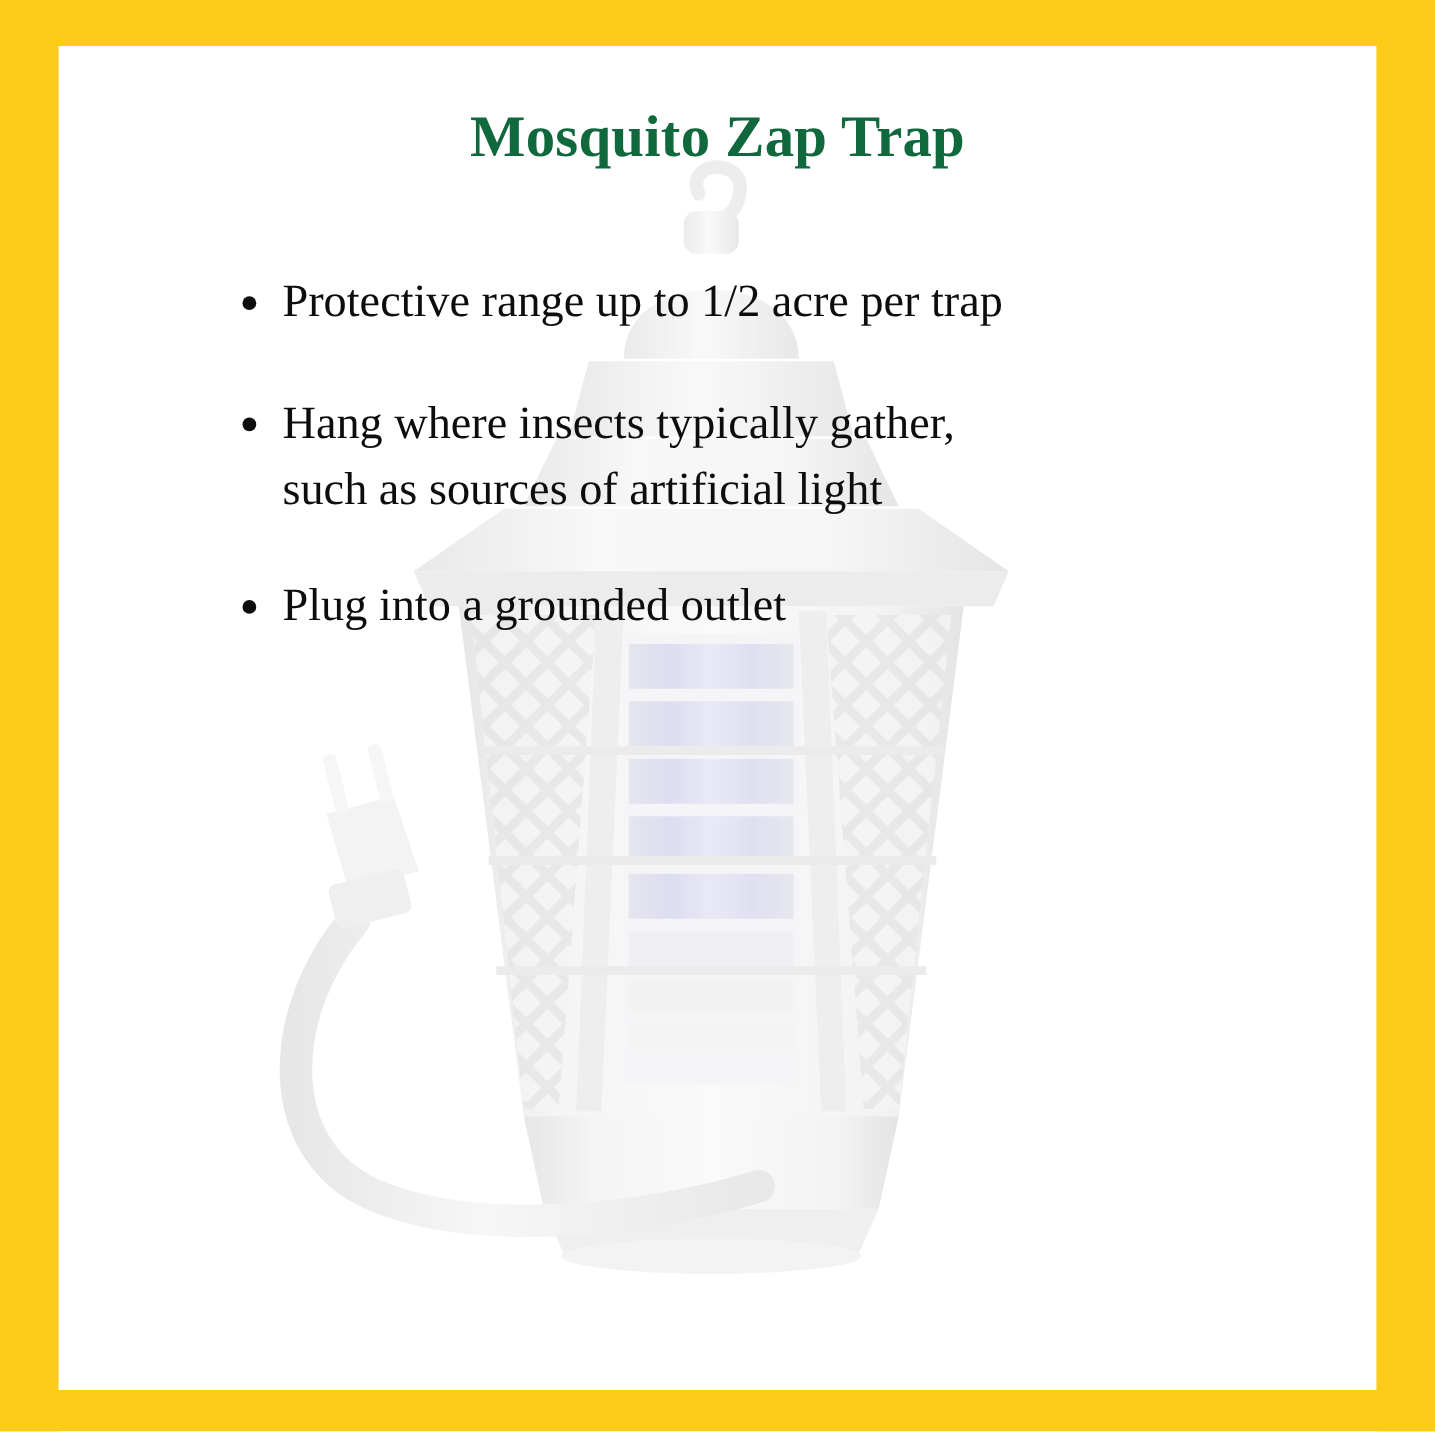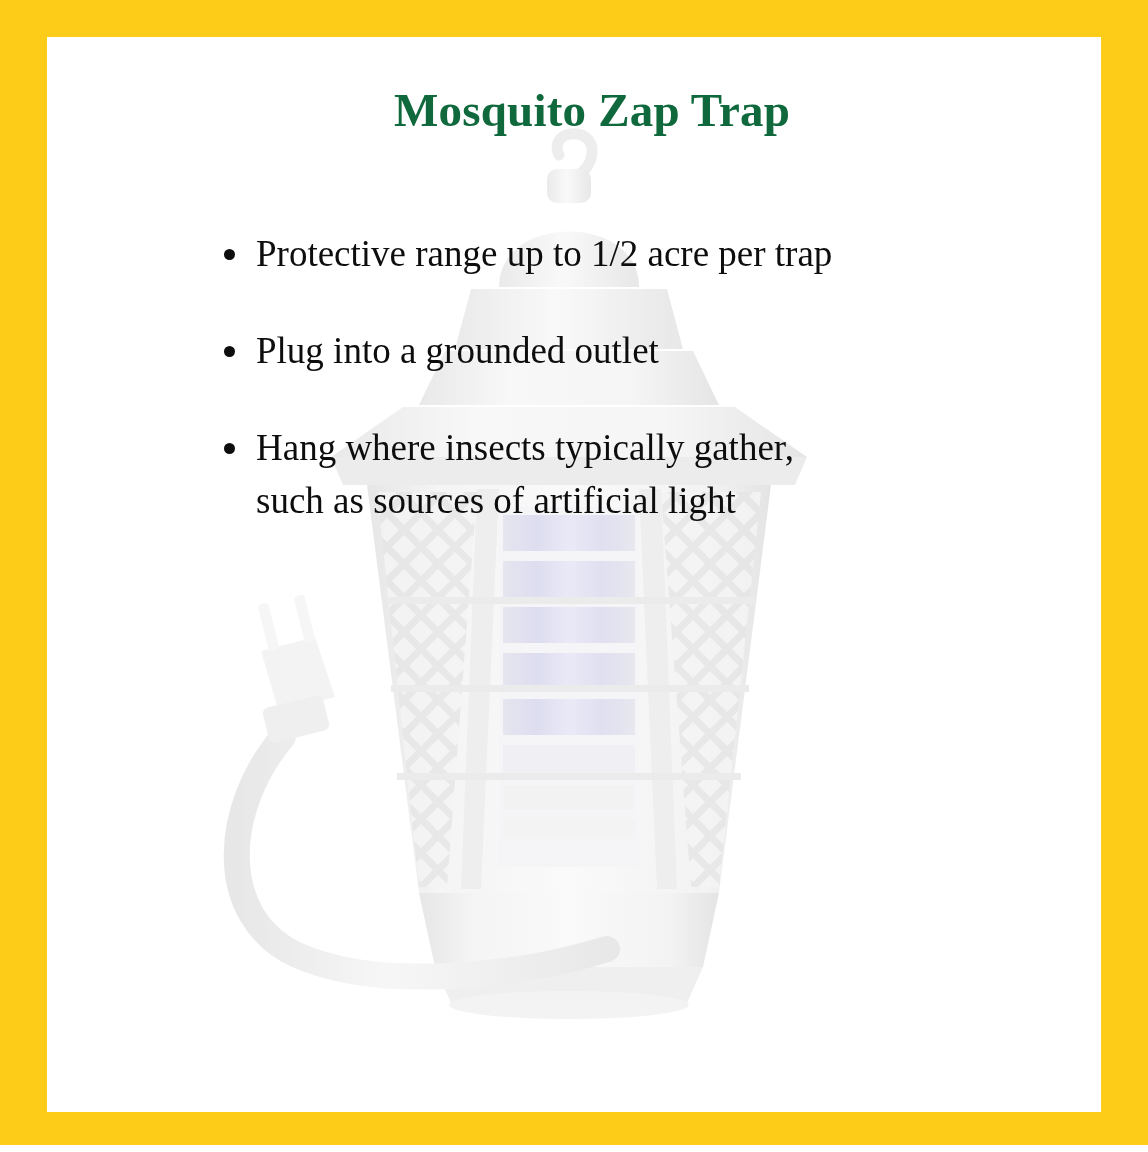--- a/index.html
+++ b/index.html
@@ -48,21 +48,21 @@
     left: 0;
     top: 0;
     width: 1054px;
     height: 1075px;
     pointer-events: none;
   }
 
   
   .content {
     position: absolute;
-    left: 18px;
+    left: 0;
     top: 0;
     width: 1054px;
     height: 986px;
   }
 
   .title {
     position: absolute;
     left: 0;
     top: 45px;
     width: 1054px;
@@ -74,21 +74,21 @@
     letter-spacing: 0.2px;
     color: #10693c;
     white-space: nowrap;
   }
 
   .bullet-list {
     position: absolute;
     left: 144px;
     top: 178px;
     width: 820px;
-    margin: 12px;
+    margin: 0;
     padding: 0;
     list-style: none;
   }
 
   .bullet-item {
     position: relative;
     padding-left: 35px;
     margin-bottom: 44px;
     font-family: "Liberation Serif", "DejaVu Serif", serif;
     font-weight: normal;
@@ -223,30 +223,30 @@
       <div class="title">Mosquito Zap Trap</div>
 
       <ul class="bullet-list">
 
         <li class="bullet-item">
           <span class="bullet-dot"></span>
           <span class="bullet-text">Protective range up to 1/2 acre per trap</span>
         </li>
 
 
-        <li class="bullet-item">
-          <span class="bullet-dot"></span>
-          <span class="bullet-text">Plug into a grounded outlet</span>
-        </li>
-
         <li class="bullet-item two-line">
           <span class="bullet-dot"></span>
           <span class="bullet-text">Hang where insects typically gather,
 such as sources of artificial light</span>
         </li>
 
+        <li class="bullet-item">
+          <span class="bullet-dot"></span>
+          <span class="bullet-text">Plug into a grounded outlet</span>
+        </li>
+
 
 
       </ul>
     </div>
 
   </div>
 </div>
 
 </body></html>

